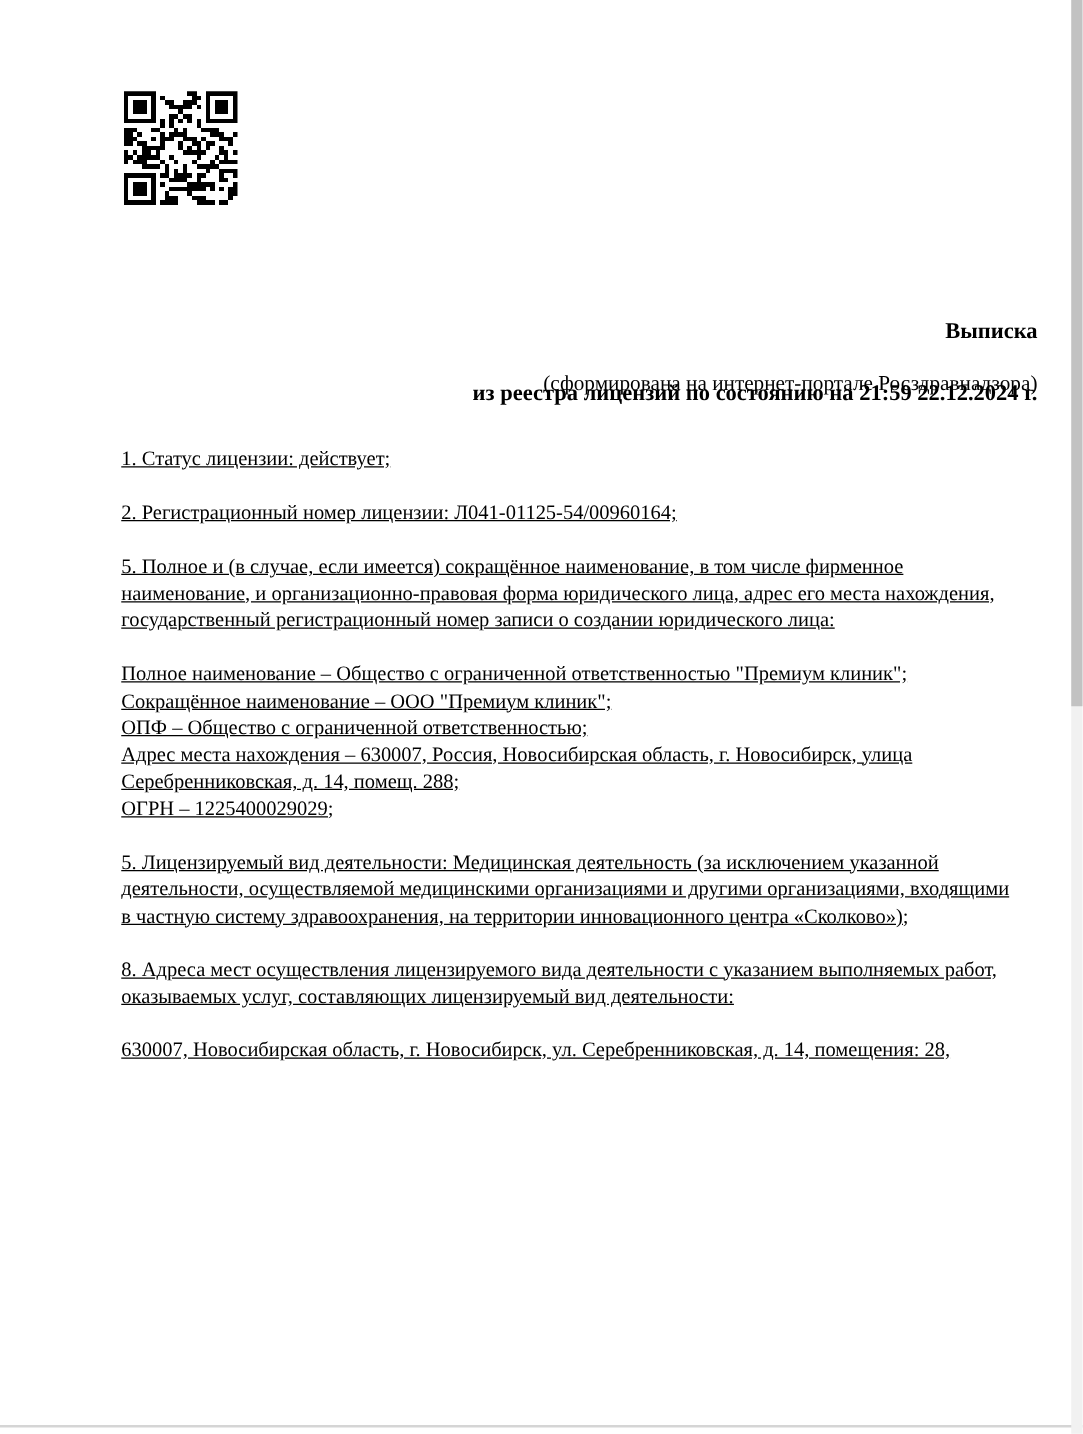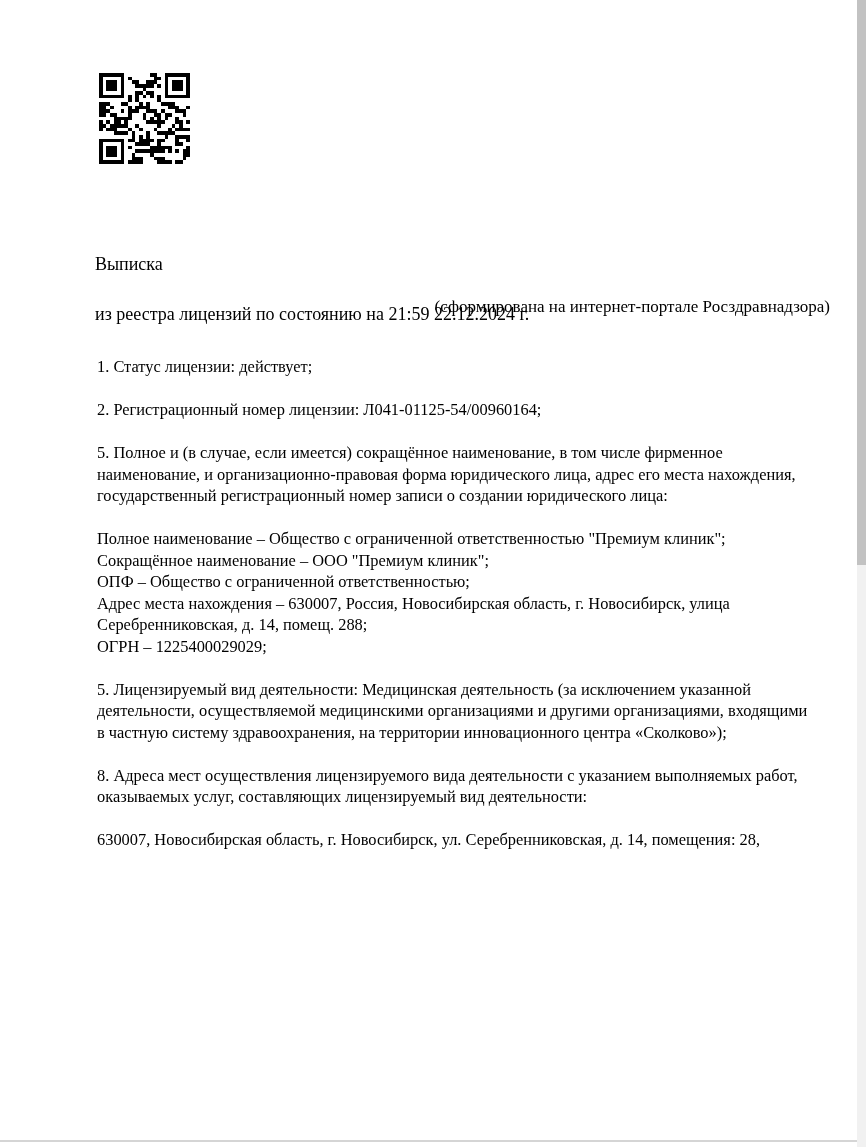--- a/index.html
+++ b/index.html
@@ -11,35 +11,36 @@
     font-family:"Liberation Serif","DejaVu Serif",serif;
     color:#000000;
   }
   .qr{
     position:absolute;left:99px;top:73px;
     width:91px;height:91px;
     shape-rendering:crispEdges;
   }
   .title{
     position:absolute;left:95px;top:227px;width:735px;
-    text-align:left;font-weight:normal;
+    text-align:right;font-weight:bold;
     font-size:18px;line-height:25px;
     white-space:pre-line;
   }
   .subtitle{
     position:absolute;left:95px;top:299px;width:735px;
     text-align:right;font-size:17px;line-height:16px;
   }
   .bodytext{
     position:absolute;left:97px;top:356px;width:712px;
     font-size:16.4px;line-height:21.5px;
   }
   .bodytext p{
     margin:0 0 21.5px 0;
     white-space:pre-line;
+    text-decoration:underline;
   }
   .page-edge{
     position:absolute;left:0;top:1140px;width:866px;height:2px;
   }
   .scrollbar{
     position:absolute;top:0;right:0;width:9px;height:1147px;
   }
   .scrollbar .thumb{
     position:absolute;left:0;width:9px;
   }

